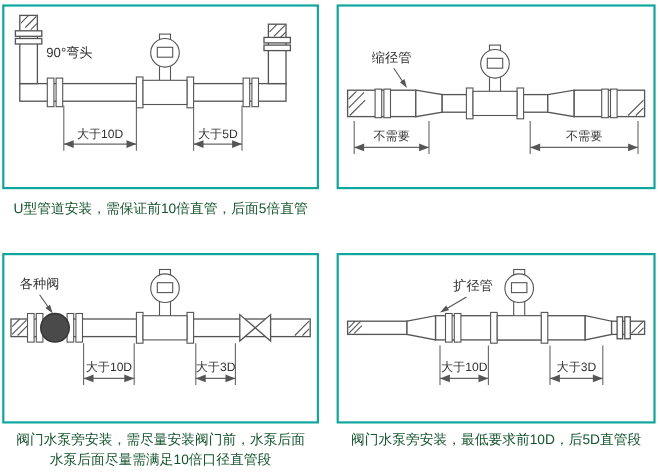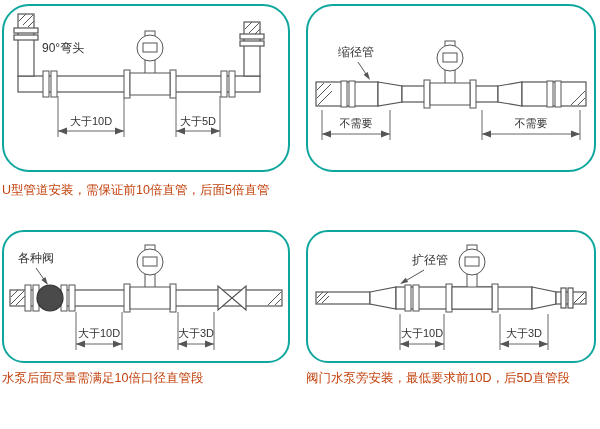--- a/index.html
+++ b/index.html
@@ -11,25 +11,25 @@
     display: grid;
     grid-template-columns: 288px 290px;
     column-gap: 16px;
     padding: 4px 0 0 2px;
   }
   .panel {
     box-sizing: border-box;
     border: 2px solid #0fa79d;
     background: #fff;
   }
-  .panel-top { height: 168px; border-radius: 27px; }
-  .panel-bottom { height: 133px; border-radius: 22px; }
+  .panel-top { height: 168px; }
+  .panel-bottom { height: 155px; }
   .cap {
-    text-align: left;
-    color: #c2410c;
+    text-align: center;
+    color: #14532d;
     font-size: 12.5px;
     line-height: 1.45;
     box-sizing: border-box;
   }
   .cap-top { height: 58px; padding-top: 9px; }
   .cap-bottom { height: 44px; padding-top: 6px; }
   svg { display: block; }
   .pipe { fill: #fff; stroke: #555; stroke-width: 1.2; }
   .ln line { stroke: #555; stroke-width: 1; }
   .dim line { stroke: #666; stroke-width: 1; }
@@ -197,20 +197,21 @@
           <line x1="174" y1="80" x2="174" y2="118"></line>
           <line x1="210" y1="80" x2="210" y2="118"></line>
           <line x1="174" y1="112" x2="210" y2="112"></line>
           <polygon points="174,112 183,108.5 183,115.5"></polygon>
           <polygon points="210,112 201,108.5 201,115.5"></polygon>
           <text x="192" y="105" text-anchor="middle">大于3D</text>
         </g>
       </svg>
     </div>
     <div class="cap cap-bottom">
+      <div>阀门水泵旁安装，需尽量安装阀门前，水泵后面</div>
       <div>水泵后面尽量需满足10倍口径直管段</div>
     </div>
   </div>
 
   <div class="cell">
     <div class="panel panel-bottom">
       <svg width="286" height="151" viewBox="0 0 286 151">
         <g>
           <rect class="pipe" x="8" y="60" width="54" height="12"></rect>
           <polygon class="pipe" points="62,60 88,55 88,77 62,72"></polygon>

